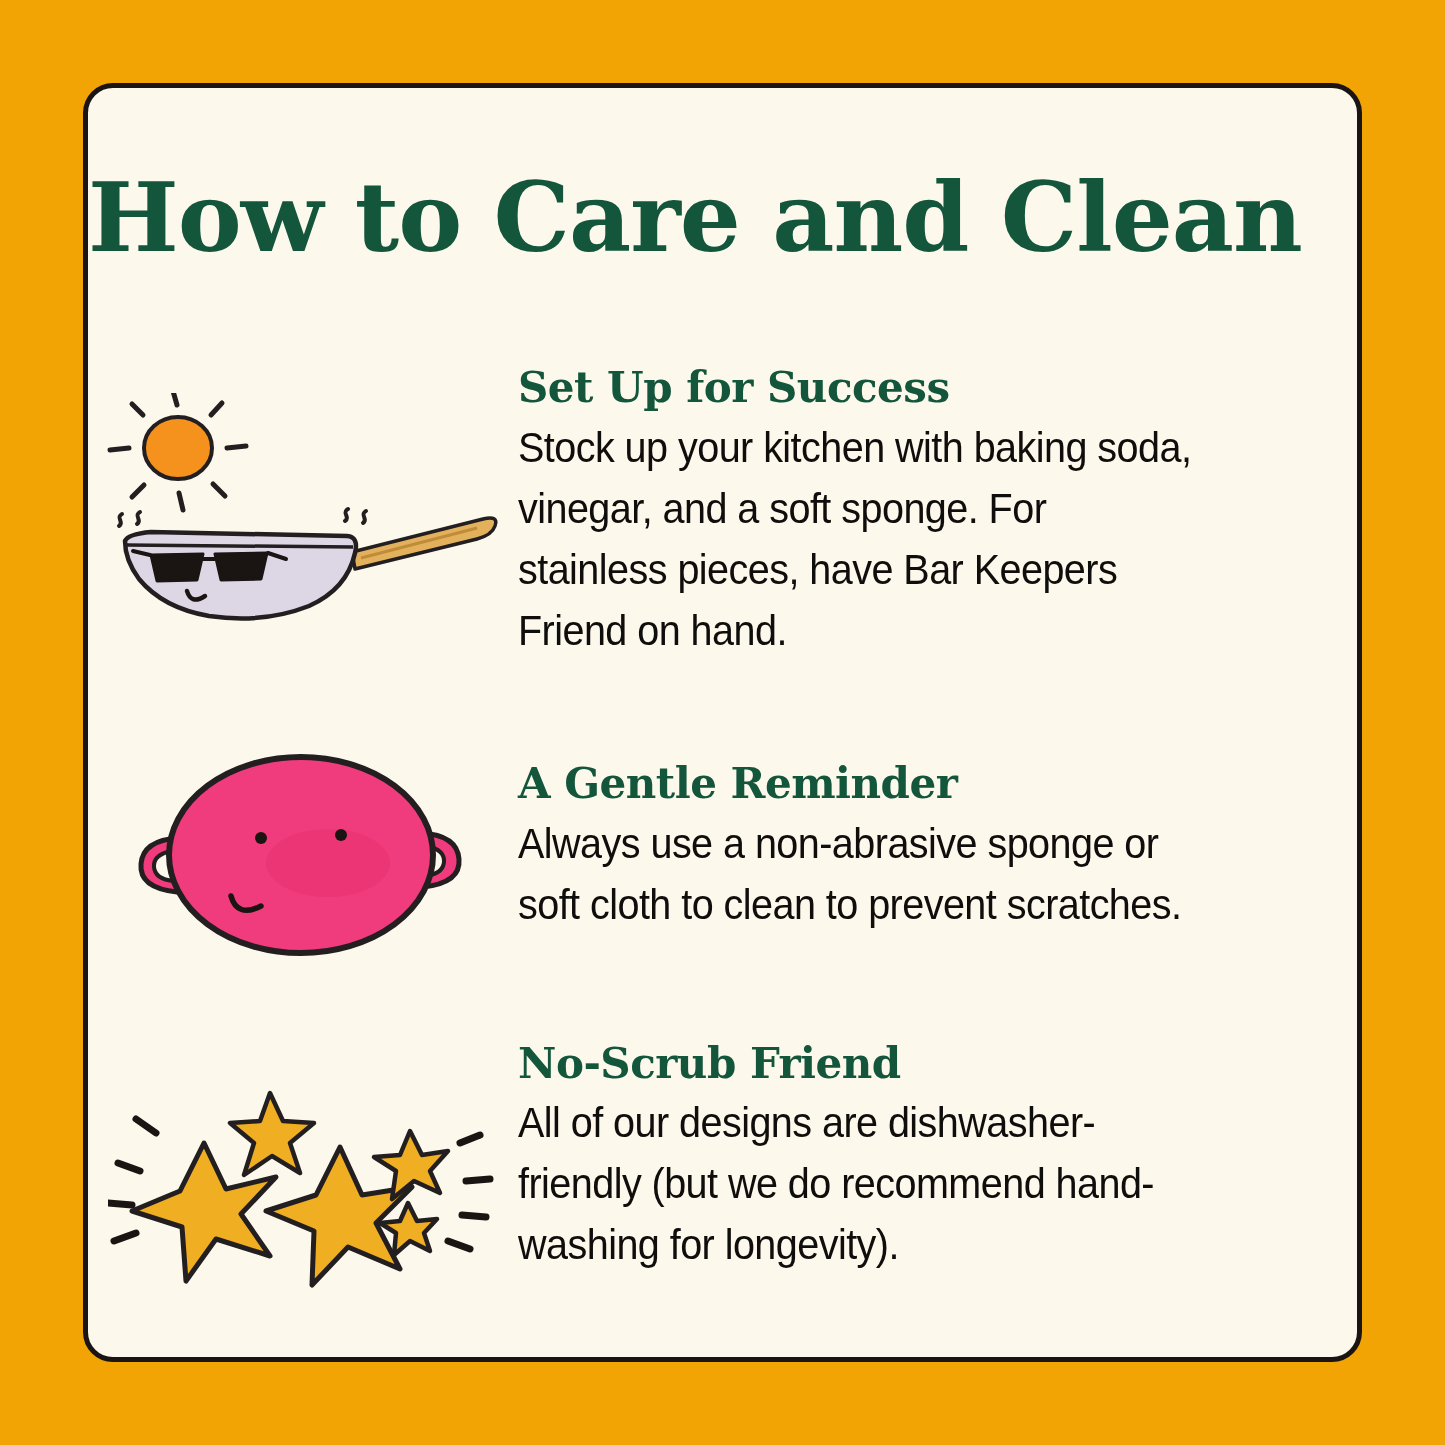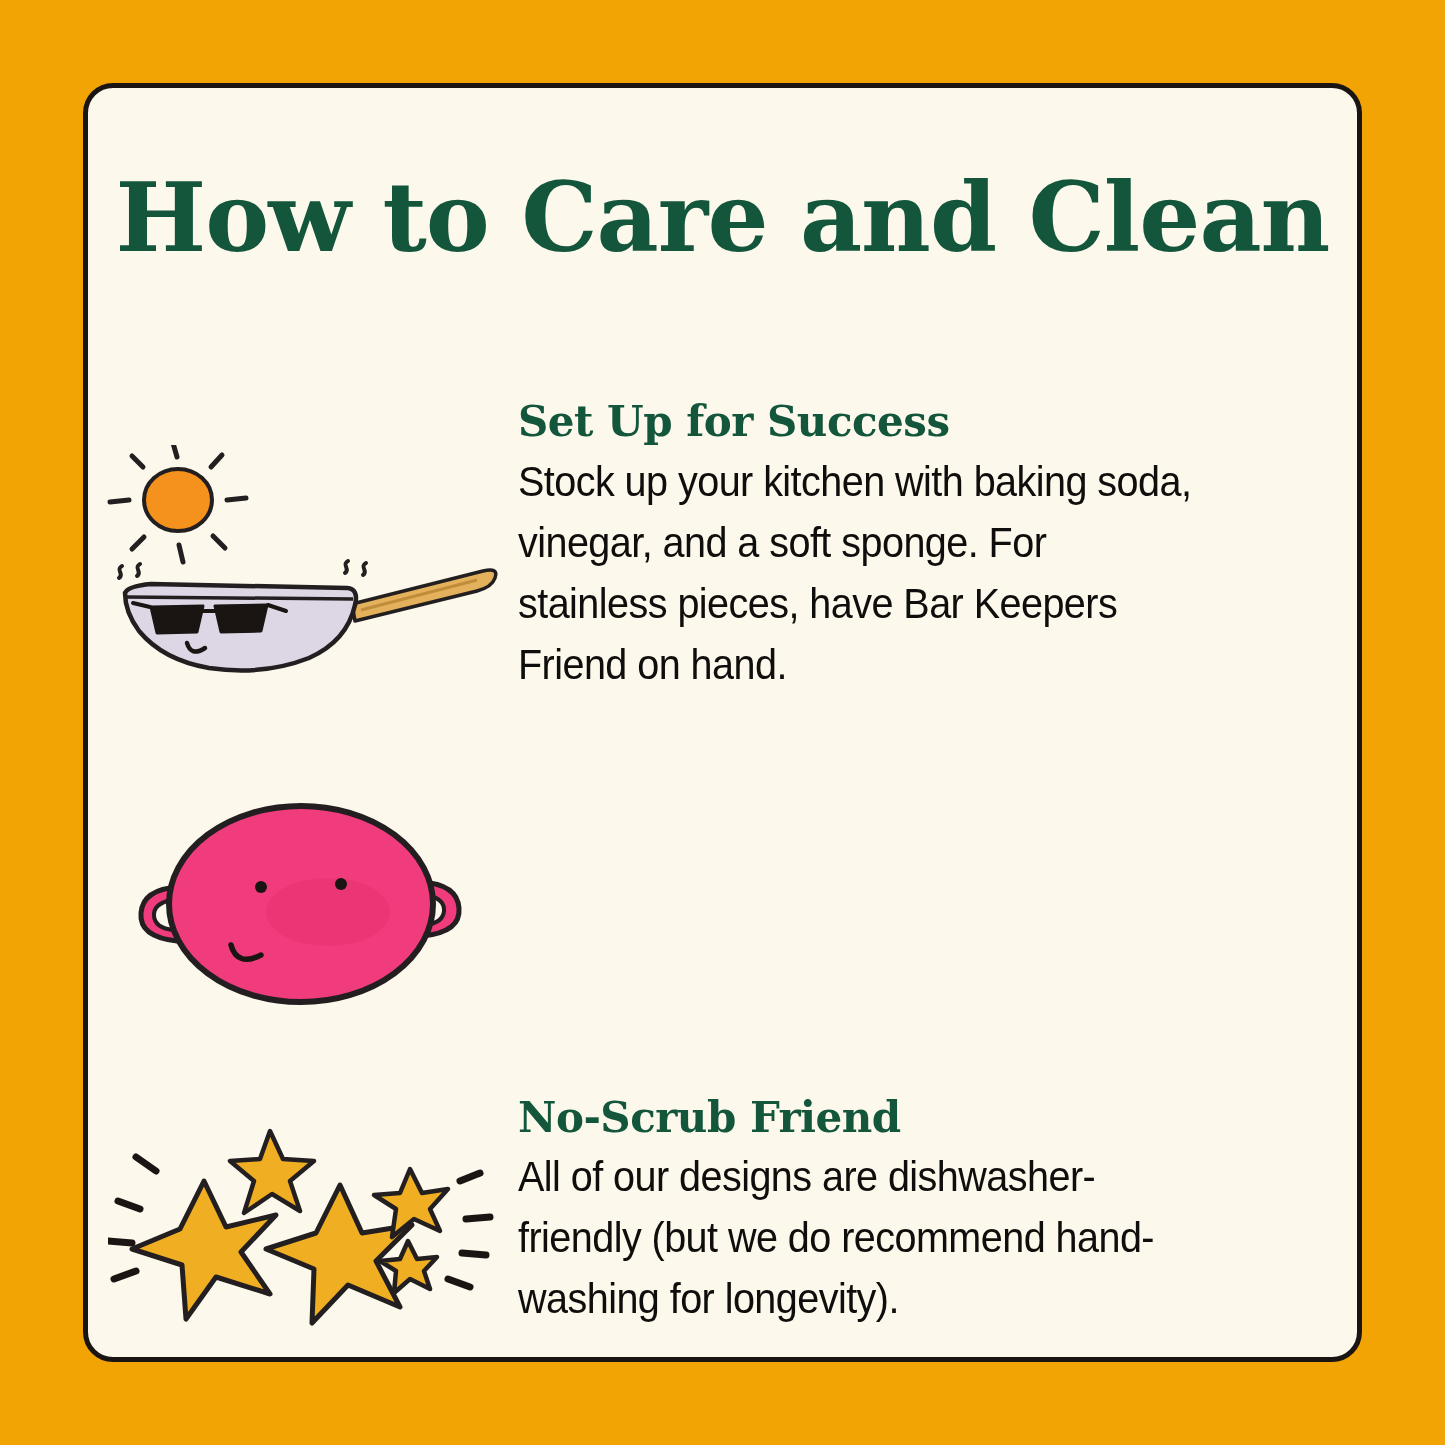--- a/index.html
+++ b/index.html
@@ -18,43 +18,41 @@
     box-sizing:border-box;
     background:#FCF8EC;
     border:5px solid #1A1512;
     border-radius:30px;
   }
 
   .title{
     position:absolute;
     left:0;top:82px;
     width:100%;
-    text-align:center;
     color:#13563C;
     font-family:"DejaVu Serif", serif;
     font-size:96px;
     font-weight:700;
     letter-spacing:-1px;
     line-height:1;
     white-space:nowrap;
     text-decoration:underline;
   }
   .title .sw{position:relative;display:inline-block;}
 
   .rows{
     position:absolute;
     left:0;top:250px;
     width:100%;
   }
   .row{
     position:relative;
     display:flex;
-    align-items:flex-end;
+    align-items:center;
     min-height:300px;
-    margin-top:7px;
   }
   .row .art{
     position:relative;
     width:430px;
     flex:0 0 430px;
     display:flex;
     align-items:flex-start;
     justify-content:center;
     padding-top:20px;
     box-sizing:border-box;
@@ -164,20 +162,24 @@
               <path d="M308 100 q36 2 38 26 q2 24 -36 28 q-18 2 -26 -4 l2 -46 q10 -4 22 -4 Z" fill="#F03C7C" stroke="#231F20" stroke-width="5" stroke-linejoin="round"></path>
               <path d="M314 113 q18 4 17 16 q-1 12 -19 14 q-6 1 -8 -3 l2 -24 q4 -3 8 -3 Z" fill="#FCF8EC" stroke="#231F20" stroke-width="4"></path>
             </g>
             <ellipse cx="188" cy="122" rx="132" ry="98" fill="#F03C7C" stroke="#231F20" stroke-width="6"></ellipse>
             <ellipse cx="215" cy="130" rx="62" ry="34" fill="#E52C6C" opacity="0.45"></ellipse>
             <circle cx="148" cy="105" r="6" fill="#1A1512"></circle>
             <circle cx="228" cy="102" r="6" fill="#1A1512"></circle>
             <path d="M118 163 q6 22 30 10" stroke="#1A1512" stroke-width="5.5" fill="none" stroke-linecap="round"></path>
           </svg>
         </div>
+        <div class="txt">
+          <h3 class="heading">A Gentle Reminder</h3>
+          <p class="body">Always use a non-abrasive sponge or soft cloth to clean to prevent scratches.</p>
+        </div>
       </div>
 
       <div class="row row-3">
         <div class="art">
           <svg width="390" height="210" viewBox="0 0 390 210">
             <g stroke="#1A1512" stroke-width="7" stroke-linecap="round" fill="none">
               <path d="M28 38 L48 52"></path>
               <path d="M10 82 L32 90"></path>
               <path d="M0 122 L24 124"></path>
               <path d="M6 160 L28 152"></path>

